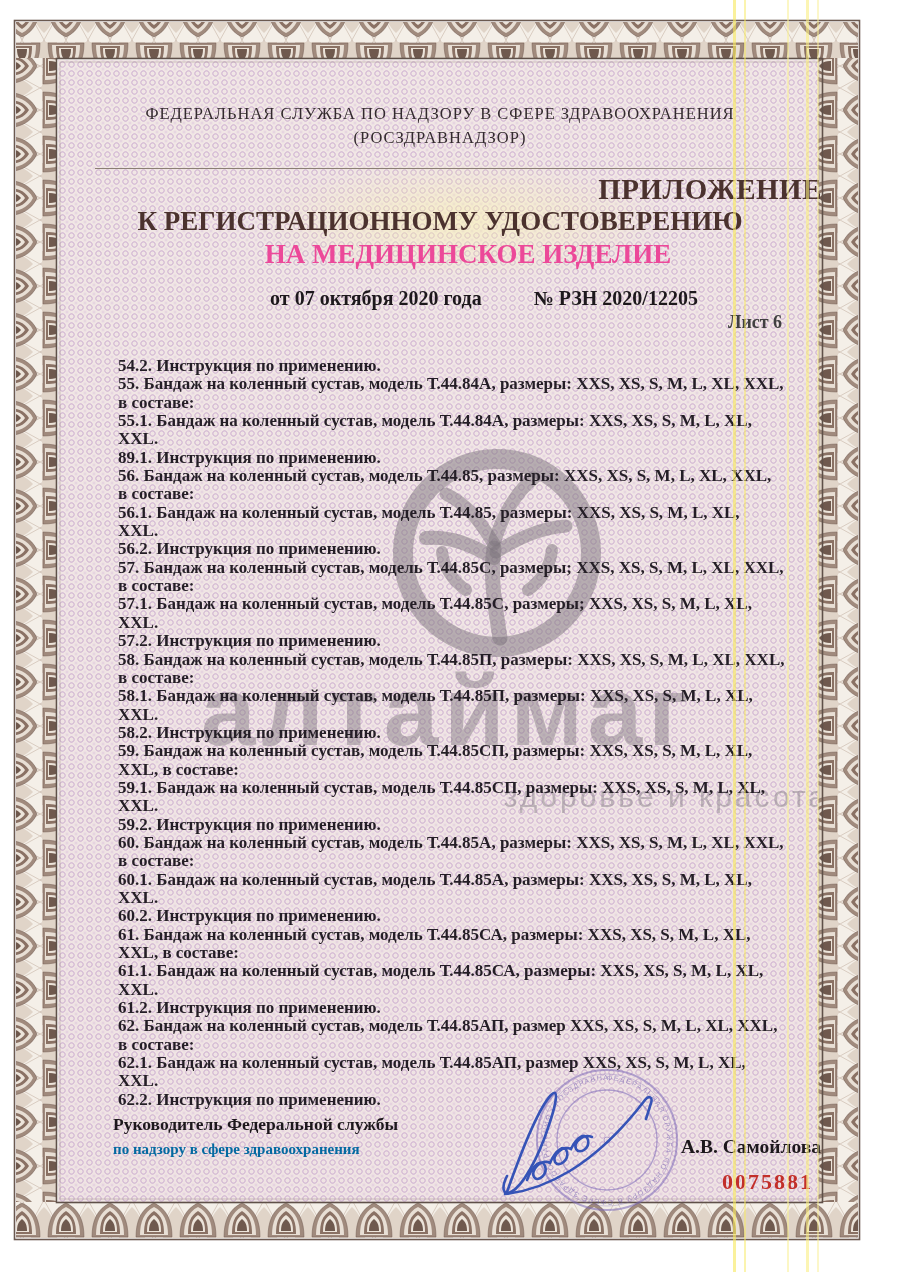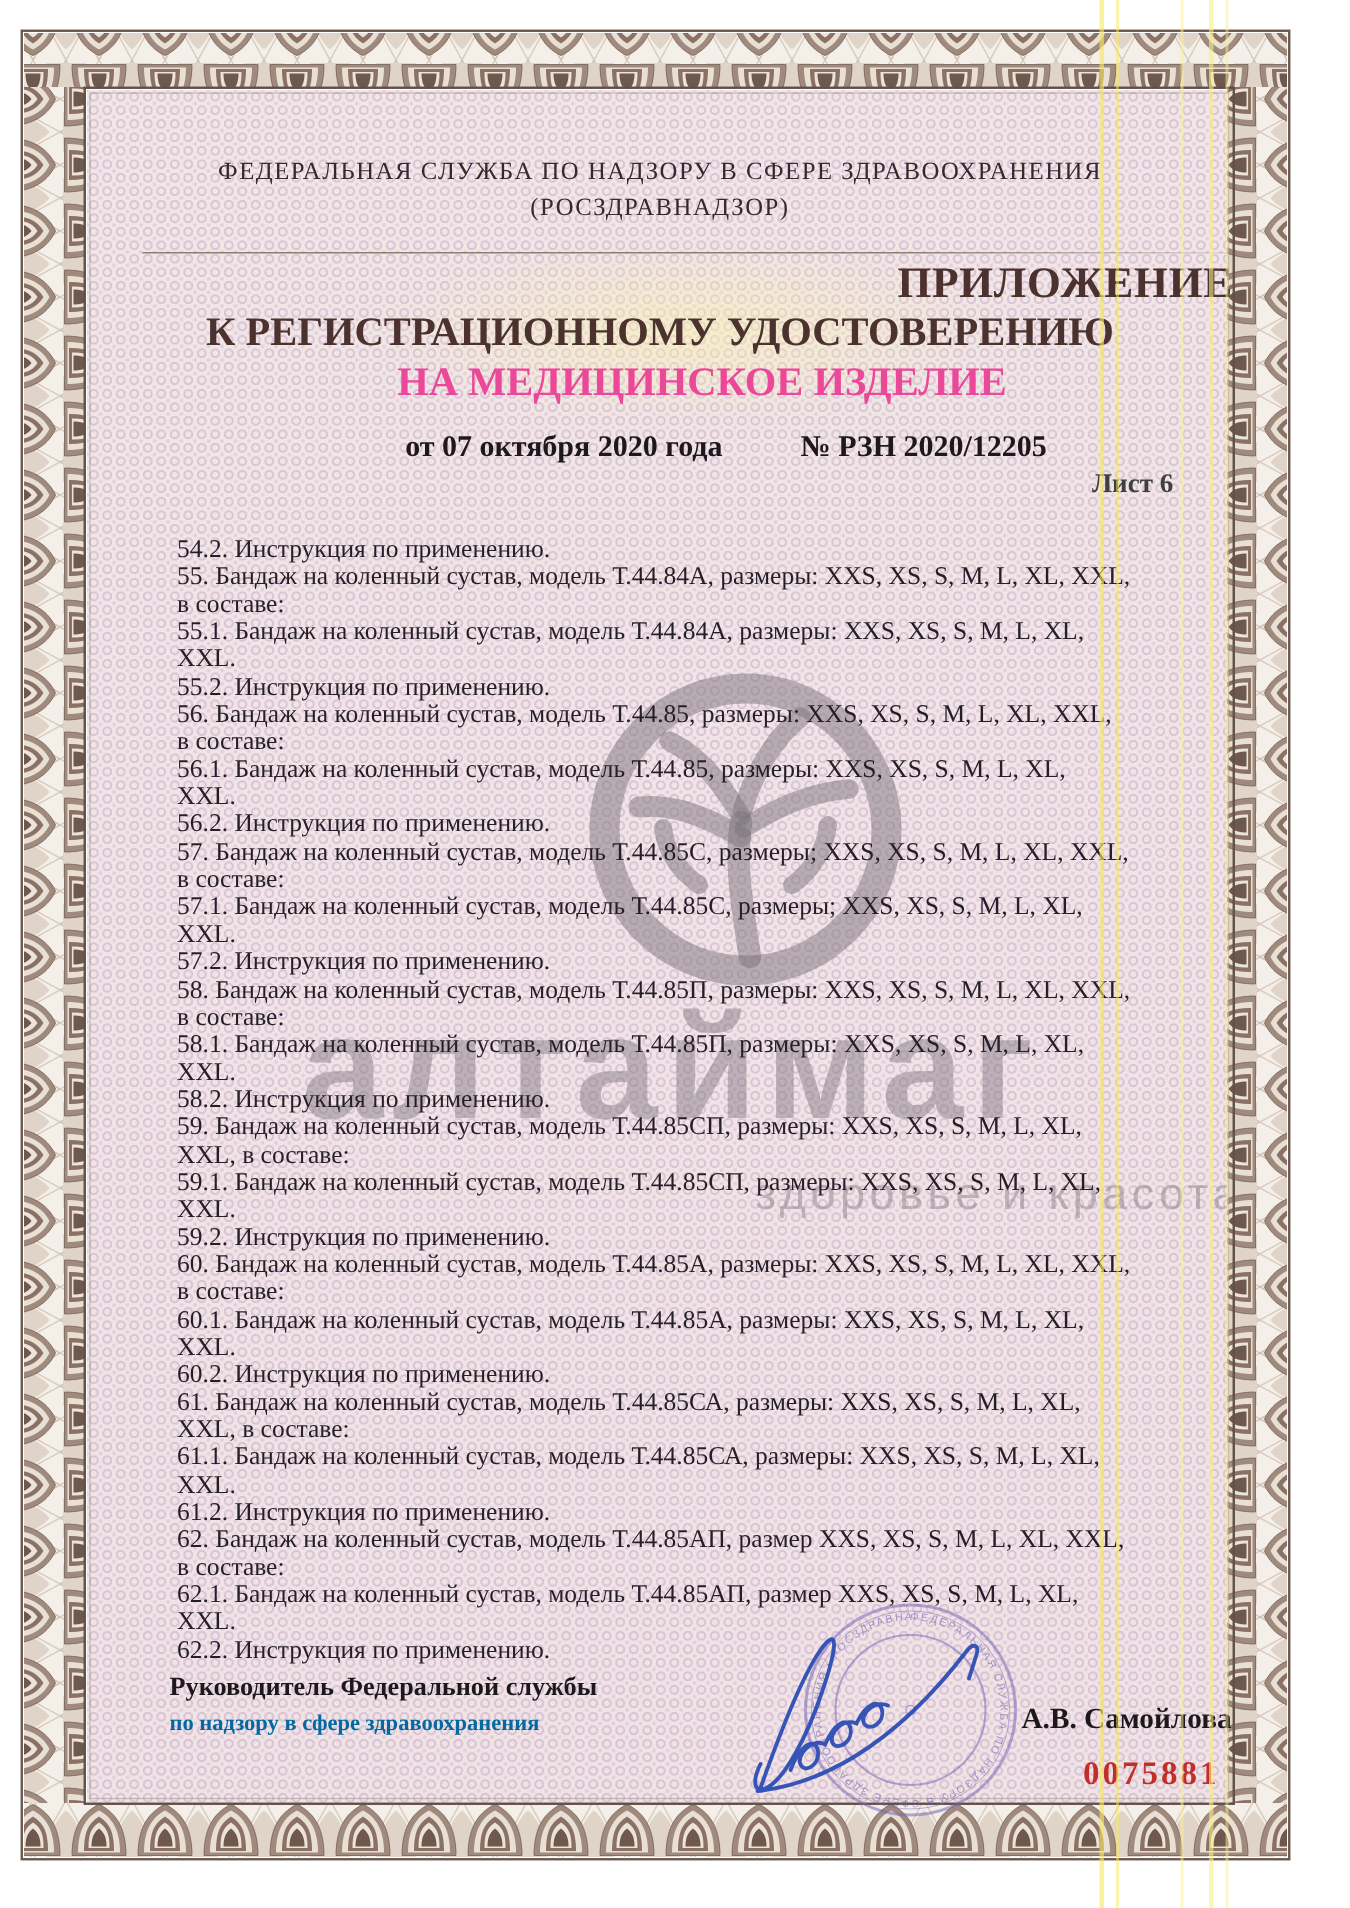--- a/index.html
+++ b/index.html
@@ -58,21 +58,21 @@
   .title2{position:absolute;left:58px;top:206px;width:764px;text-align:center;
     font-size:27px;font-weight:bold;color:#4b322e;}
   .title3{position:absolute;left:58px;top:239px;width:764px;text-align:center;
     font-size:27px;font-weight:bold;color:#ec4899;margin-left:28px;}
   .meta-row{position:absolute;left:58px;top:287px;width:764px;text-align:center;
     font-size:20px;font-weight:bold;color:#1d181c;padding-left:44px;}
   .meta-row .num{margin-left:52px;}
   .sheet-label{position:absolute;left:728px;top:312px;font-size:18px;font-weight:bold;color:#404040;}
   .body-lines{position:absolute;left:118px;top:357px;width:714px;
     font-size:17px;line-height:18.35px;color:#241e26;}
-  .bline{white-space:nowrap;}
+  .bline{white-space:nowrap;font-weight:bold;}
   .sign-title1{position:absolute;left:113px;top:1114px;font-size:17.5px;font-weight:bold;color:#1d181c;}
   .sign-title2{position:absolute;left:113px;top:1141px;font-size:15px;font-weight:bold;color:#0369a1;}
   .sign-name{position:absolute;left:681px;top:1136px;font-size:19.5px;font-weight:bold;color:#1d181c;}
   .serial{position:absolute;left:722px;top:1169px;font-size:22px;letter-spacing:2px;
     color:#c22f2a;font-weight:bold;}
   .stamp-svg{position:absolute;left:495px;top:1040px;z-index:9;}
 </style>
 </head>
 <body>
 
@@ -109,21 +109,21 @@
       <span>от  07 октября 2020 года</span><span class="num">№  РЗН 2020/12205</span>
     </div>
     <div class="sheet-label">Лист  6</div>
 
     <div class="body-lines">
         <div class="bline">54.2. Инструкция по применению.</div>
         <div class="bline">55. Бандаж на коленный сустав, модель Т.44.84А, размеры: XXS, XS, S, M, L, XL, XXL,</div>
         <div class="bline">в составе:</div>
         <div class="bline">55.1. Бандаж на коленный сустав, модель Т.44.84А, размеры: XXS, XS, S, M, L, XL,</div>
         <div class="bline">XXL.</div>
-        <div class="bline">55.2. Инструкция по применению.</div>
+        <div class="bline">89.1. Инструкция по применению.</div>
         <div class="bline">56. Бандаж на коленный сустав, модель Т.44.85, размеры: XXS, XS, S, M, L, XL, XXL,</div>
         <div class="bline">в составе:</div>
         <div class="bline">56.1. Бандаж на коленный сустав, модель Т.44.85, размеры: XXS, XS, S, M, L, XL,</div>
         <div class="bline">XXL.</div>
         <div class="bline">56.2. Инструкция по применению.</div>
         <div class="bline">57. Бандаж на коленный сустав, модель Т.44.85С, размеры; XXS, XS, S, M, L, XL, XXL,</div>
         <div class="bline">в составе:</div>
         <div class="bline">57.1. Бандаж на коленный сустав, модель Т.44.85С, размеры; XXS, XS, S, M, L, XL,</div>
         <div class="bline">XXL.</div>
         <div class="bline">57.2. Инструкция по применению.</div>

